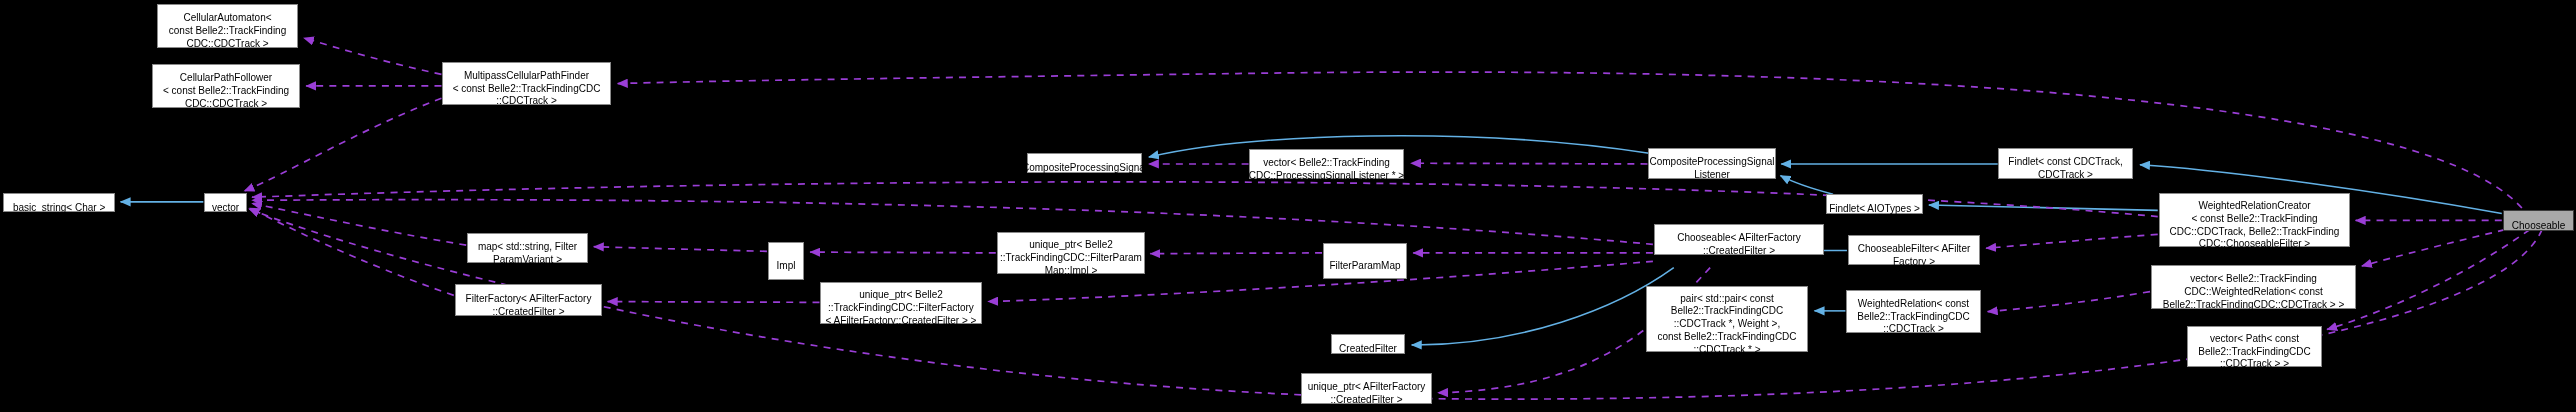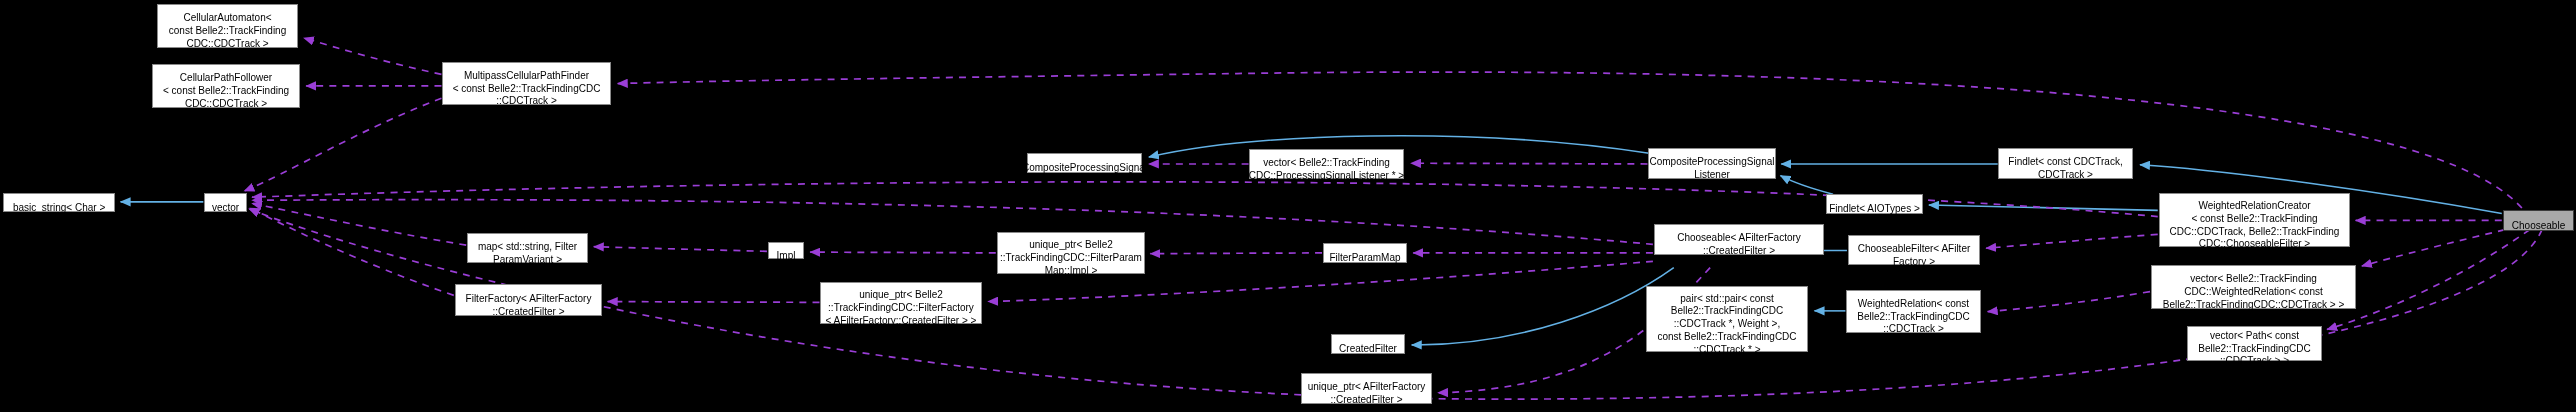--- a/index.html
+++ b/index.html
@@ -128,34 +128,34 @@
       <span>Chooseable</span>
     </div>
   <div class="node" style="left:467px;top:233px;width:121px;height:30px">
       <span>map&lt; std::string, Filter
 ParamVariant &gt;</span>
     </div>
   <div class="node" style="left:455px;top:284px;width:147px;height:32px">
       <span>FilterFactory&lt; AFilterFactory
 ::CreatedFilter &gt;</span>
     </div>
-  <div class="node" style="left:768px;top:242px;width:36px;height:17px">
+  <div class="node" style="left:768px;top:242px;width:36px;height:38px">
       <span>Impl</span>
     </div>
   <div class="node" style="left:997px;top:232px;width:148px;height:42px">
       <span>unique_ptr&lt; Belle2
 ::TrackFindingCDC::FilterParam
 Map::Impl &gt;</span>
     </div>
   <div class="node" style="left:820px;top:282px;width:162px;height:42px">
       <span>unique_ptr&lt; Belle2
 ::TrackFindingCDC::FilterFactory
 &lt; AFilterFactory::CreatedFilter &gt; &gt;</span>
     </div>
-  <div class="node" style="left:1323px;top:243px;width:84px;height:20px">
+  <div class="node" style="left:1323px;top:243px;width:84px;height:36px">
       <span>FilterParamMap</span>
     </div>
   <div class="node" style="left:1654px;top:224px;width:170px;height:31px">
       <span>Chooseable&lt; AFilterFactory
 ::CreatedFilter &gt;</span>
     </div>
   <div class="node" style="left:1848px;top:235px;width:132px;height:30px">
       <span>ChooseableFilter&lt; AFilter
 Factory &gt;</span>
     </div>
@@ -169,21 +169,21 @@
   <div class="node" style="left:1846px;top:290px;width:135px;height:43px">
       <span>WeightedRelation&lt; const
 Belle2::TrackFindingCDC
 ::CDCTrack &gt;</span>
     </div>
   <div class="node" style="left:2151px;top:265px;width:205px;height:44px">
       <span>vector&lt; Belle2::TrackFinding
 CDC::WeightedRelation&lt; const
 Belle2::TrackFindingCDC::CDCTrack &gt; &gt;</span>
     </div>
-  <div class="node" style="left:2187px;top:326px;width:135px;height:35px">
+  <div class="node" style="left:2187px;top:326px;width:135px;height:41px">
       <span>vector&lt; Path&lt; const
 Belle2::TrackFindingCDC
 ::CDCTrack &gt; &gt;</span>
     </div>
   <div class="node" style="left:1331px;top:334px;width:74px;height:20px">
       <span>CreatedFilter</span>
     </div>
   <div class="node" style="left:1301px;top:373px;width:131px;height:31px">
       <span>unique_ptr&lt; AFilterFactory
 ::CreatedFilter &gt;</span>

